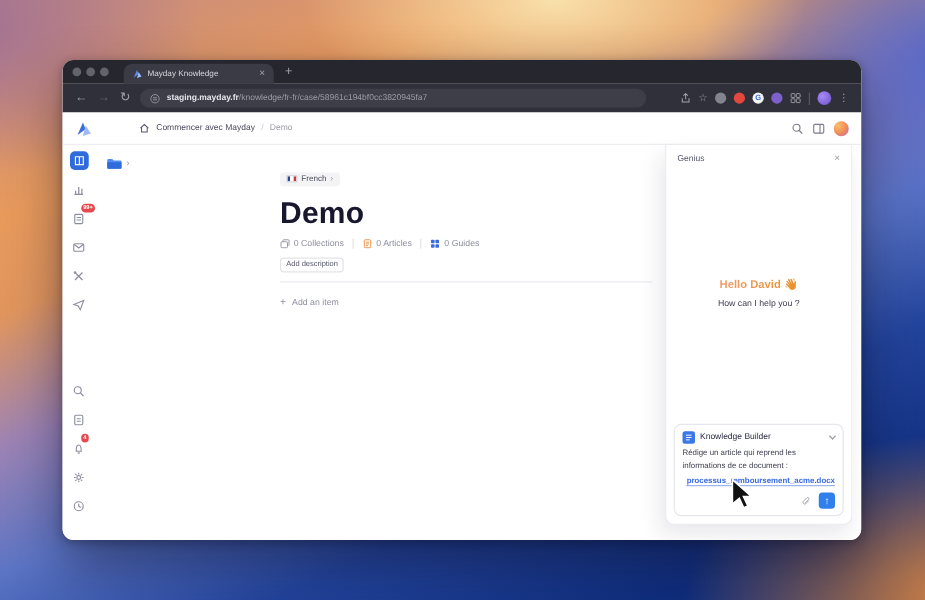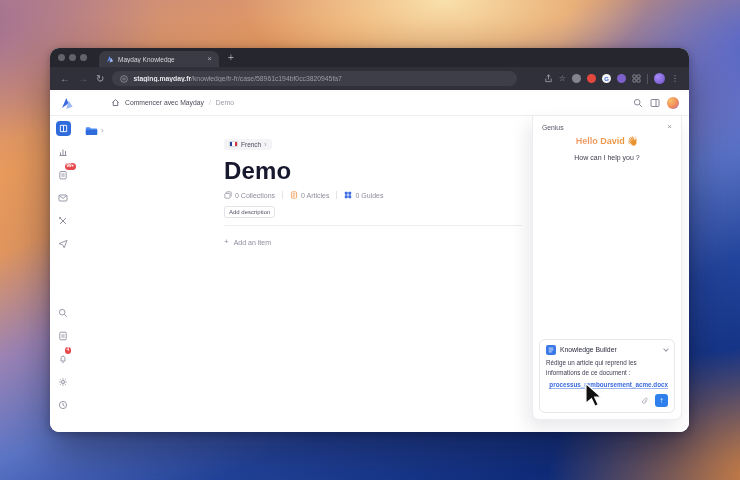--- a/index.html
+++ b/index.html
@@ -83,21 +83,21 @@
   .add-item { display:flex; align-items:center; gap:5px; margin-top:12px; color:#8d8e9e; font-size:7px; }
   .plus { font-size:8px; line-height:1; color:#8d8e9e; }
 
   
   .genius { position:absolute; top:0; right:7px; width:150px; height:304px; background:#fff;
     border:1px solid #ececf1; border-top:none; border-radius:0 0 7px 7px;
     box-shadow:-4px 8px 18px rgba(25,25,60,.10); display:flex; flex-direction:column; }
   .g-head { display:flex; align-items:center; justify-content:space-between; padding:7px 9px 5px; }
   .g-title { font-size:6.8px; color:#55566a; }
   .g-close { font-size:8px; color:#9a9aa6; line-height:1; }
-  .g-body { flex:1; display:flex; flex-direction:column; align-items:center; gap:8px; }
+  .g-body { flex:1; display:flex; flex-direction:column; align-items:center; justify-content:center; gap:8px; }
   .g-greet { font-size:9px; font-weight:bold; color:#ef8b3a;
     background:linear-gradient(90deg,#f09a6a,#e8922b); -webkit-background-clip:text; background-clip:text; -webkit-text-fill-color:transparent; }
   .g-sub { font-size:7px; color:#3c3d4e; }
   .g-card { margin:6px; border:1px solid #e6e6ed; border-radius:6px; padding:5px 6px 5px; display:flex; flex-direction:column; gap:3.5px; }
   .g-builder { display:flex; align-items:center; gap:4px; font-size:6.8px; color:#2b2c40; }
   .b-ic { width:10px; height:10px; border-radius:2px; background:#3b78e7; display:flex; align-items:center; justify-content:center; }
   .chev-down { width:4px; height:4px; border:solid #9a9aa6; border-width:0 1px 1px 0; transform:rotate(45deg); margin-left:auto; margin-top:-2px; }
   .g-msg { font-size:6.3px; color:#3c3d4e; line-height:1.5; }
   .g-attach { display:flex; align-items:center; gap:3px; font-size:6.3px; color:#3b6be0; font-weight:bold; }
   .g-attach span { border-bottom:0.5px solid #9db6ee; }

